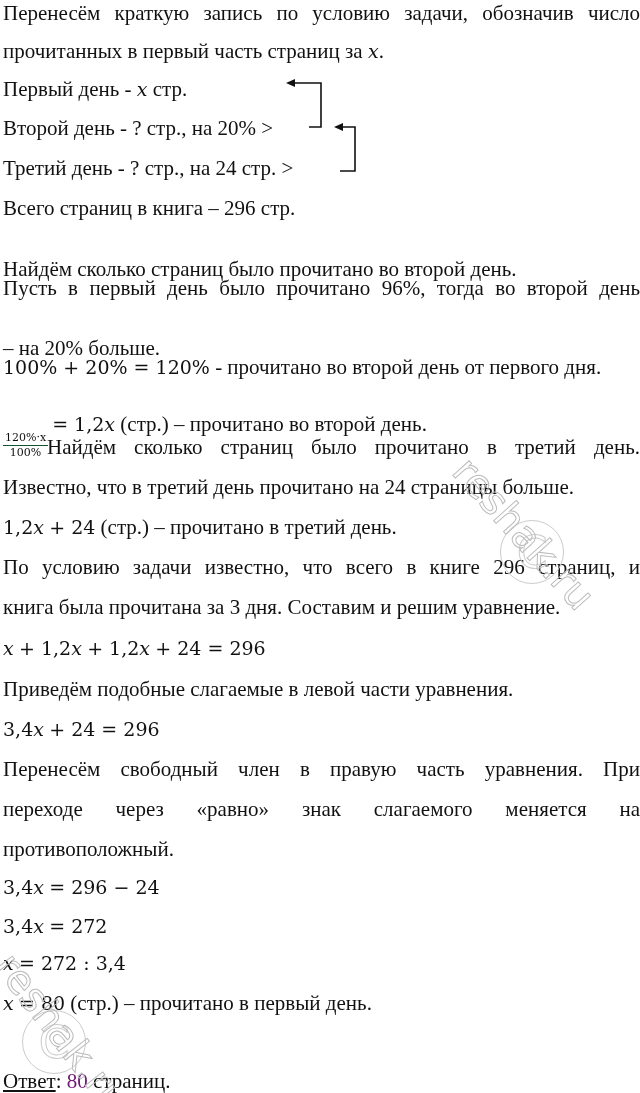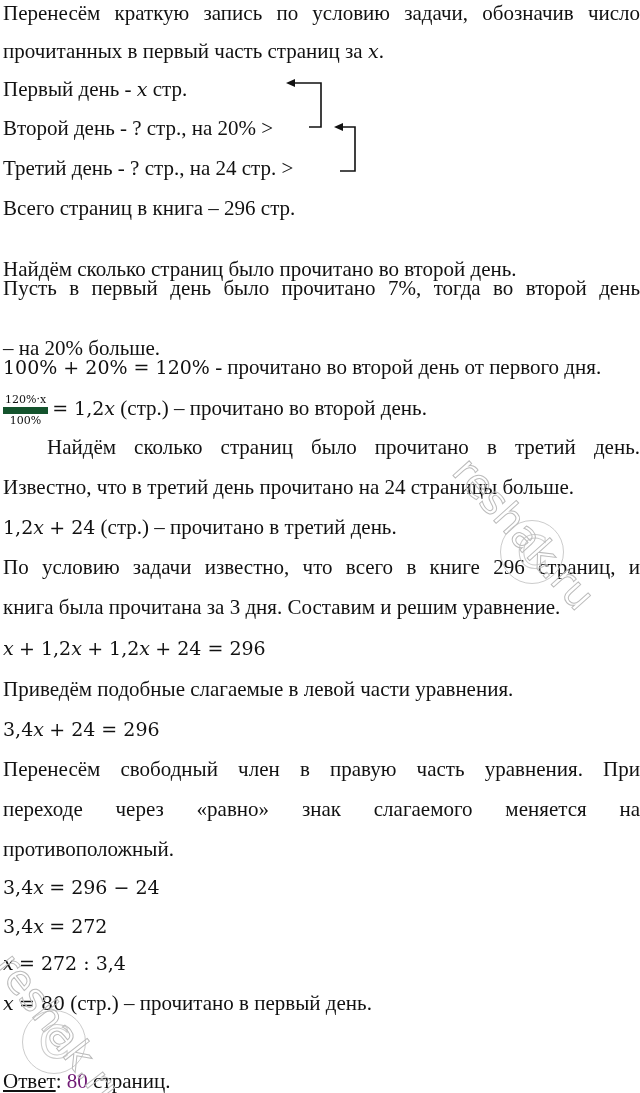--- a/index.html
+++ b/index.html
@@ -3,21 +3,21 @@
 <meta charset="utf-8">
 <style>
   html, body { margin: 0; padding: 0; background: #ffffff; }
   body { width: 640px; height: 1093px; position: relative; overflow: hidden;
          font-family: "Liberation Serif", serif; color: #111; }
   .line { position: absolute; left: 3px; font-size: 21px; line-height: 24px; white-space: nowrap; }
   .just { right: 0; text-align: justify; text-align-last: justify; white-space: normal; }
   .math { font-family: "DejaVu Serif", serif; font-size: 19px; }
   .mi { font-style: italic; }
   .frac { display: inline-block; vertical-align: middle; text-align: center; font-family: "DejaVu Serif", serif; font-size: 11px; line-height: 14px; margin-right: 4px; }
-  .frac .num { display: block; border-bottom: 7px solid #14532d; padding: 0 2px; }
+  .frac .num { display: block; border-bottom: 1px solid #14532d; padding: 0 2px; margin-top: 38px; }
   .frac .den { display: block; padding: 0 2px; }
   .arrow { position: absolute; }
   .wm { position: absolute; color: transparent; font-family: "DejaVu Sans", sans-serif; font-size: 40px; -webkit-text-stroke: 1px #bbb; transform-origin: left top; pointer-events: none; }
   .wm-c { position: absolute; border: 1.5px solid #ccc; border-radius: 50%; pointer-events: none; }
   .wm-c::after { content: "C"; position: absolute; left: 0; right: 0; top: 50%; transform: translateY(-50%); text-align: center; font-family: "DejaVu Sans", sans-serif; font-size: 44px; color: transparent; -webkit-text-stroke: 1px #ccc; }
   .ans-label { text-decoration: underline; }
   .gray { color: #701a75; }
 </style>
 </head>
 <body>
@@ -34,21 +34,21 @@
   <polyline points="29,51 41,51 41,7 14,7" fill="none" stroke="#111" stroke-width="1.6"></polyline>
   <polygon points="6,7 15,3 15,11" fill="#111"></polygon>
 </svg>
 <svg class="arrow" style="left:328px;top:120px;" width="40" height="56">
   <polyline points="12,51 27,51 27,7 14,7" fill="none" stroke="#111" stroke-width="1.6"></polyline>
   <polygon points="6,7 15,3 15,11" fill="#111"></polygon>
 </svg>
 
 <div class="line" style="top:196px;"><span>Всего страниц в книга – 296 стр.</span></div>
 <div class="line" style="top:235px;margin-top:22px;"><span>Найдём сколько страниц было прочитано во второй день.</span></div>
-<div class="line just" style="top:276px;"><span>Пусть в первый день было прочитано 7%, тогда во второй день</span></div>
+<div class="line just" style="top:276px;"><span>Пусть в первый день было прочитано 96%, тогда во второй день</span></div>
 <div class="line" style="top:316px;margin-top:20px;"><span>– на 20% больше.</span></div>
 <div class="line" style="top:355px;text-align:right;"><span class="math">100% + 20% = 120%</span> <span>- прочитано во второй день от первого дня.</span></div>
 
 <div class="line" style="top:393px;">
   <span class="frac"><span class="num">120%·x</span><span class="den">100%</span></span><span class="math">= 1,2</span><span class="math mi">x</span> <span>(стр.) – прочитано во второй день.</span>
 </div>
 
 <div class="line just" style="top:435px;margin-left:44px;"><span>Найдём сколько страниц было прочитано в третий день.</span></div>
 <div class="line" style="top:475px;"><span>Известно, что в третий день прочитано на 24 страницы больше.</span></div>
 <div class="line" style="top:515px;"><span class="math">1,2</span><span class="math mi">x</span> <span class="math">+ 24</span> <span>(стр.) – прочитано в третий день.</span></div>

